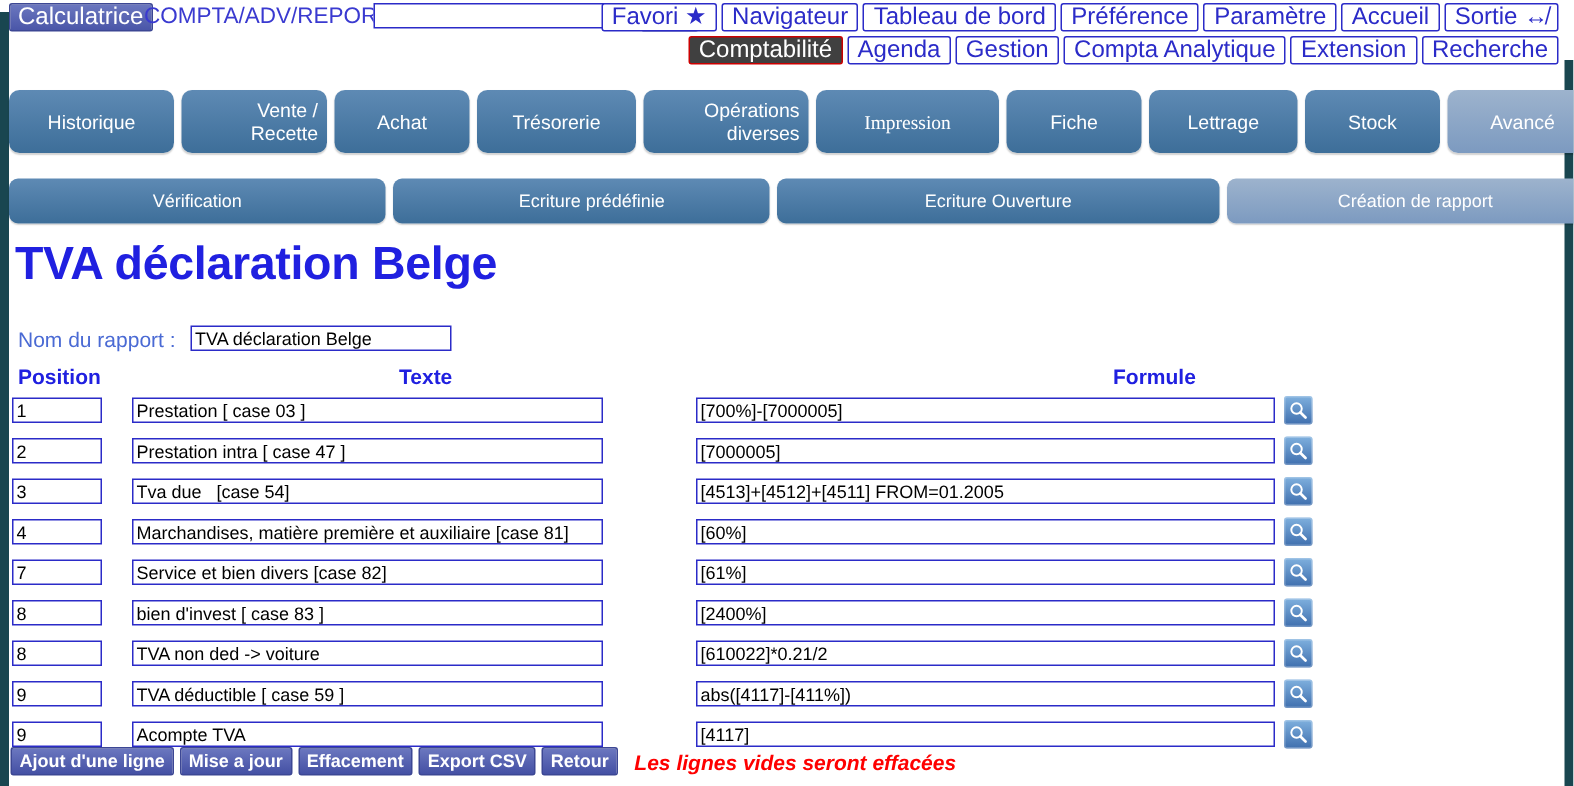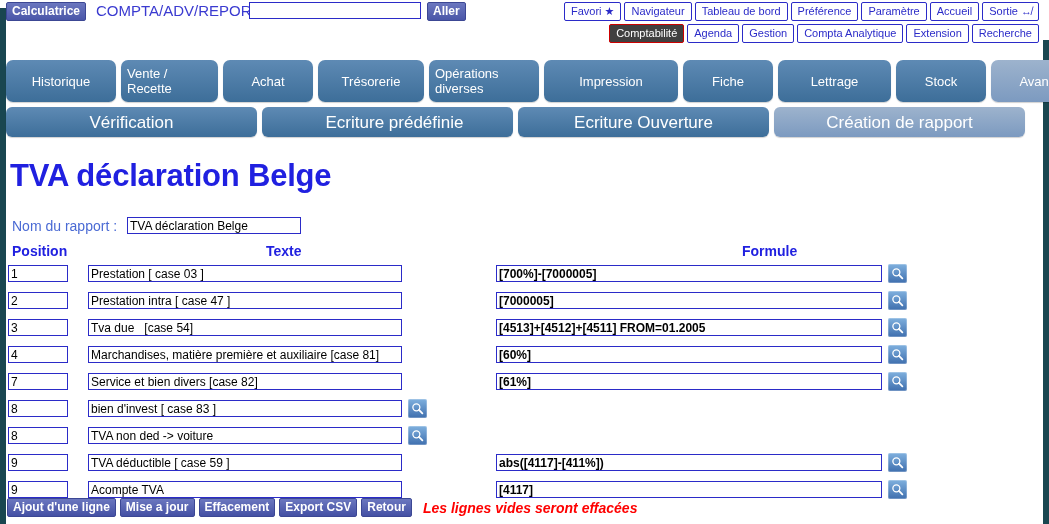--- a/index.html
+++ b/index.html
@@ -12,21 +12,21 @@
   
   .rail{position:absolute;top:8px;bottom:0;width:6px;background:#194650;}
   .rail.left{left:0;}
   .rail.right{right:0;top:40px;}
 
   
   .topbar{position:absolute;left:0;top:0;width:1049px;height:50px;}
   .calc-btn{
     position:absolute;left:6px;top:2px;height:17px;line-height:17px;
     padding:0 5px;background:linear-gradient(#6b77bf,#4a56a8);
-    border:1px solid #3c4794;color:#fff;font-size:12px;font-weight:bold;
+    border:1px solid #3c4794;color:#fff;font-size:16px;font-weight:normal;
     border-radius:2px;white-space:nowrap;
   }
   .crumb{
     position:absolute;left:96px;top:2px;height:18px;line-height:18px;
     color:#3a3ad0;font-size:15px;white-space:nowrap;
   }
   .go-input{
     position:absolute;left:249px;top:2px;width:166px;height:15px;
     border:1px solid #2b2bc8;background:#fff;font-size:12px;padding:0 2px;
     font-family:"Liberation Sans",sans-serif;color:#000;outline:none;
@@ -35,38 +35,38 @@
     position:absolute;left:427px;top:2px;height:17px;line-height:17px;padding:0 5px;
     background:linear-gradient(#6b77bf,#4a56a8);border:1px solid #3c4794;
     border-radius:2px;color:#fff;font-size:12px;font-weight:bold;
   }
 
   
   .navgrid{position:absolute;right:10px;top:2px;}
   .navrow{display:flex;gap:3px;margin-bottom:3px;justify-content:flex-end;}
   .navbtn{
     border:1px solid #2b2bc8;background:#fff;color:#2b2bc8;
-    font-size:11px;line-height:15px;padding:1px 6px;text-align:center;
+    font-size:16px;line-height:15px;padding:1px 6px;text-align:center;
     white-space:nowrap;border-radius:2px;
   }
   .navbtn.active{background:#404040;color:#fff;border-color:#cc0000;font-weight:normal;}
 
   
   .tabrow{position:absolute;left:6px;display:flex;gap:5px;}
   .tabrow.r1{top:60px;}
   .tabrow.r2{top:107px;}
   .tab{
     background:linear-gradient(#5e8ab4,#3d6e99);
     border-radius:7px;color:#fff;font-size:13px;
-    display:flex;align-items:center;justify-content:center;text-align:left;
+    display:flex;align-items:center;justify-content:center;text-align:right;
     height:42px;box-sizing:border-box;padding:0 6px;line-height:15px;
     box-shadow:0 1px 1px rgba(0,0,0,.18);
   }
   .tab.sel{background:linear-gradient(#9db3cd,#7c9ac0);}
-  .tab.r2h{height:30px;border-radius:6px;font-size:17px;}
+  .tab.r2h{height:30px;border-radius:6px;font-size:12px;margin-top:12px;}
 
   
   .page-title{
     position:absolute;left:10px;top:158px;color:#2020e0;
     font-size:31px;font-weight:bold;letter-spacing:-.2px;
   }
   .rpt-label{
     position:absolute;left:12px;top:218px;color:#4a6ad4;font-size:14px;
   }
   .rpt-input{
@@ -82,21 +82,21 @@
 
   .rows{position:absolute;left:8px;top:263px;}
   .row{display:flex;align-items:center;height:21px;margin-bottom:6px;}
   .in{
     border:1px solid #2b2bc8;background:#fff;height:15px;
     font-size:12px;padding:0 2px;color:#000;outline:none;
     font-family:"Liberation Sans",sans-serif;box-sizing:content-box;
   }
   .in.pos{width:54px;}
   .in.txt{width:308px;margin-left:20px;}
-  .in.frm{width:380px;margin-left:94px;font-weight:bold;}
+  .in.frm{width:380px;margin-left:62px;}
   .mag{
     width:19px;height:19px;margin-left:6px;border-radius:2px;
     background:linear-gradient(#7fb0de,#3f6fae);
     display:flex;align-items:center;justify-content:center;
     box-shadow:inset 0 0 0 1px rgba(255,255,255,.25);
   }
 
   
   .footer{position:absolute;left:7px;top:498px;display:flex;align-items:center;gap:4px;}
   .fbtn{
@@ -141,30 +141,30 @@
       </div>
   </div>
 </div>
 
 <div class="tabrow r1" id="tabrow1">
     <div class="tab" style="width: 110px;">Historique</div>
     <div class="tab" style="width: 97px;">Vente / Recette</div>
     <div class="tab" style="width: 90px;">Achat</div>
     <div class="tab" style="width: 106px;">Trésorerie</div>
     <div class="tab" style="width: 110px;">Opérations diverses</div>
-    <div class="tab" style="width: 134px;">Impression</div>
+    <div class="tab" style="width: 122px; font-family: Liberation Serif, serif;">Impression</div>
     <div class="tab" style="width: 90px;">Fiche</div>
-    <div class="tab" style="width: 113px;">Lettrage</div>
+    <div class="tab" style="width: 99px;">Lettrage</div>
     <div class="tab" style="width: 90px;">Stock</div>
     <div class="tab sel" style="width: 100px;">Avancé</div>
   </div>
 <div class="tabrow r2" id="tabrow2">
     <div class="tab r2h" style="width: 251px;">Vérification</div>
     <div class="tab r2h" style="width: 251px; padding-left: 20px;">Ecriture prédéfinie</div>
-    <div class="tab r2h" style="width: 251px;">Ecriture Ouverture</div>
+    <div class="tab r2h" style="width: 295px;">Ecriture Ouverture</div>
     <div class="tab sel r2h" style="width: 251px;">Création de rapport</div>
   </div>
 
 <div class="page-title">TVA déclaration Belge</div>
 
 <div class="rpt-label">Nom du rapport :</div>
 <input class="rpt-input" type="text" value="TVA déclaration Belge" style="">
 
 <div class="colhdr pos">Position</div>
 <div class="colhdr txt">Texte</div>
@@ -222,30 +222,32 @@
       <div class="mag">
         <svg width="13" height="13" viewBox="0 0 16 16">
           <circle cx="6.6" cy="6.6" r="4.3" fill="none" stroke="#ffffff" stroke-width="1.6"></circle>
           <line x1="9.8" y1="9.8" x2="14" y2="14" stroke="#ffffff" stroke-width="2.2" stroke-linecap="round"></line>
         </svg>
       </div>
     </div>
     <div class="row">
       <input type="text" class="in pos" value="8" style="">
       <input type="text" class="in txt" value="bien d'invest [ case 83 ]" style="">
+      <input type="text" class="in frm" value="[2400%]" style="">
       <div class="mag">
         <svg width="13" height="13" viewBox="0 0 16 16">
           <circle cx="6.6" cy="6.6" r="4.3" fill="none" stroke="#ffffff" stroke-width="1.6"></circle>
           <line x1="9.8" y1="9.8" x2="14" y2="14" stroke="#ffffff" stroke-width="2.2" stroke-linecap="round"></line>
         </svg>
       </div>
     </div>
     <div class="row">
       <input type="text" class="in pos" value="8" style="">
       <input type="text" class="in txt" value="TVA non ded -&gt; voiture" style="">
+      <input type="text" class="in frm" value="[610022]*0.21/2" style="">
       <div class="mag">
         <svg width="13" height="13" viewBox="0 0 16 16">
           <circle cx="6.6" cy="6.6" r="4.3" fill="none" stroke="#ffffff" stroke-width="1.6"></circle>
           <line x1="9.8" y1="9.8" x2="14" y2="14" stroke="#ffffff" stroke-width="2.2" stroke-linecap="round"></line>
         </svg>
       </div>
     </div>
     <div class="row">
       <input type="text" class="in pos" value="9" style="">
       <input type="text" class="in txt" value="TVA déductible [ case 59 ]" style="">

